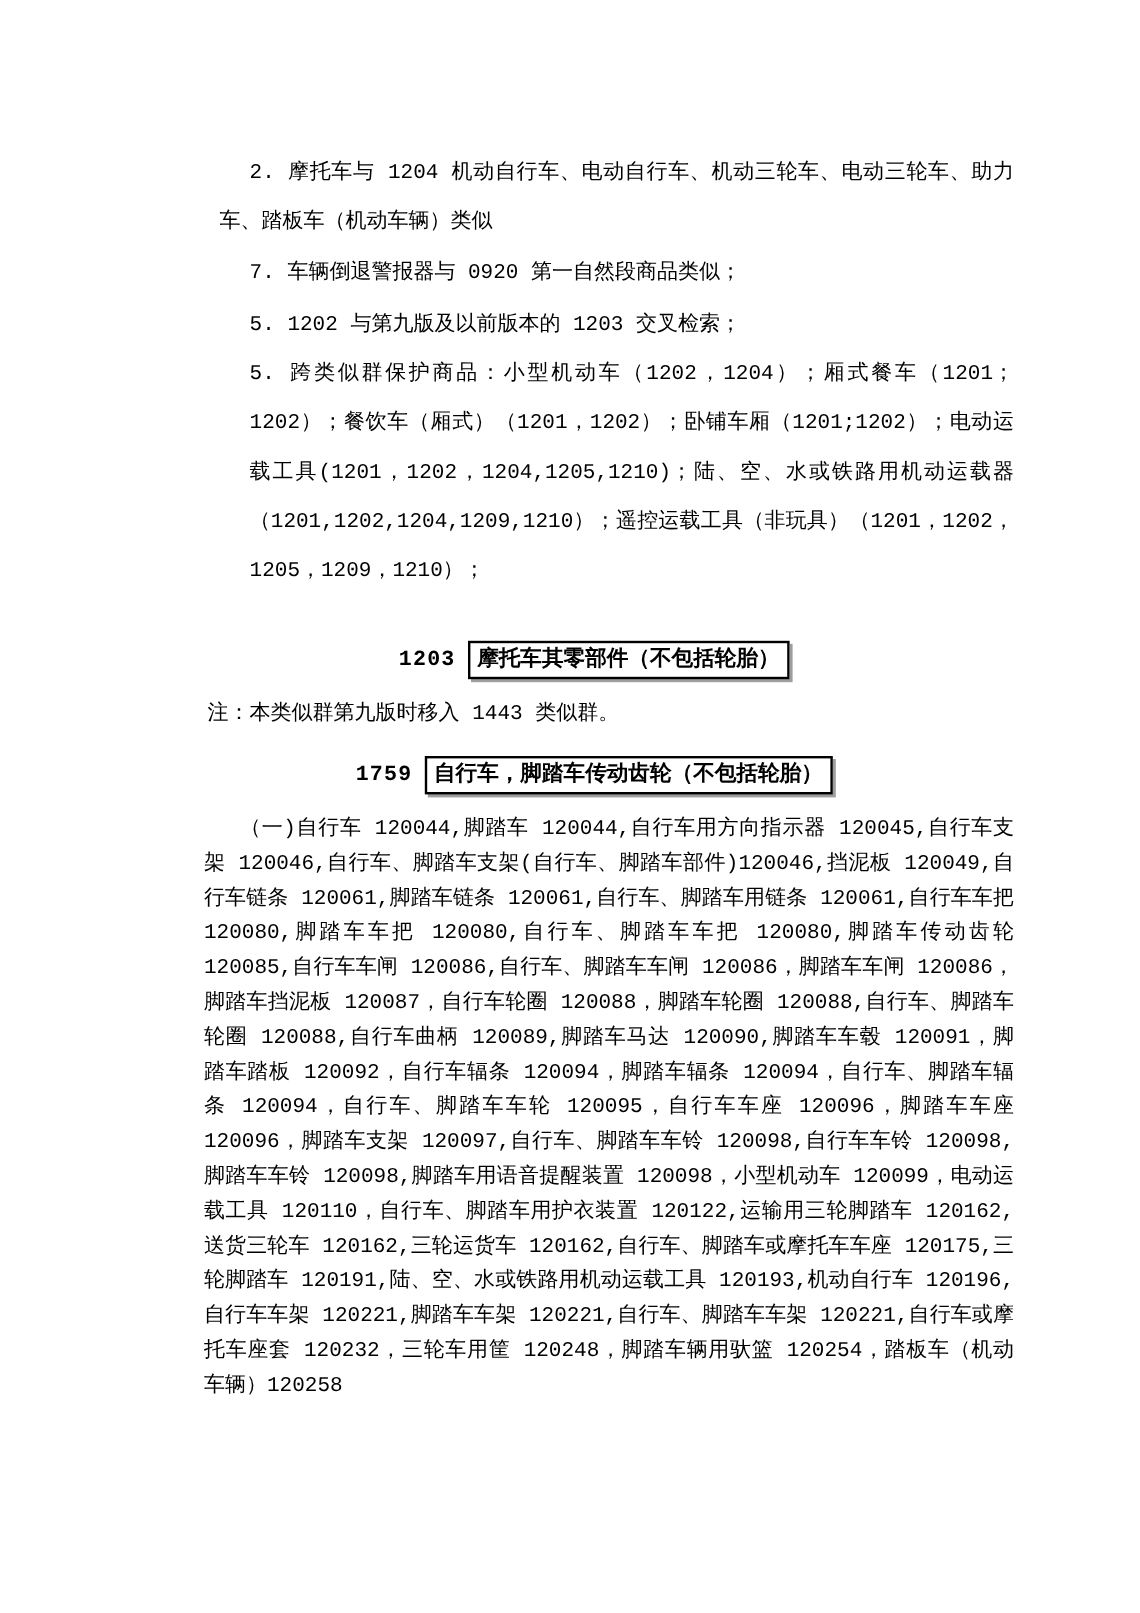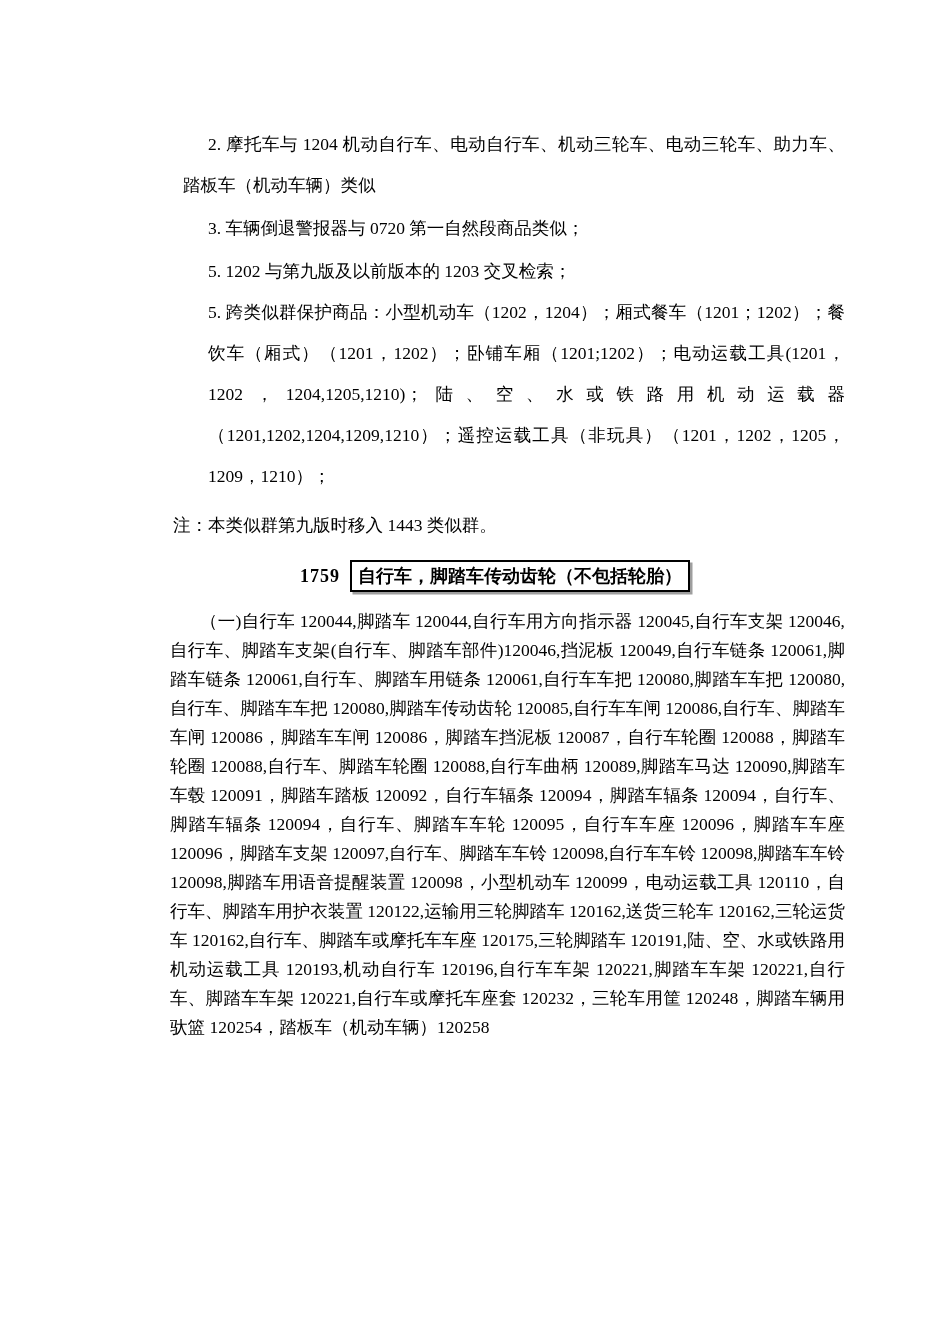--- a/index.html
+++ b/index.html
@@ -7,21 +7,21 @@
     --text:#000000;
     --box-border:#000000;
     --box-shadow:#9e9e9e;
   }
   html,body{margin:0;padding:0;background:var(--page-bg);}
   .page{
     position:relative;
     width:950px;height:1248px;
     background:var(--page-bg);
     color:var(--text);
-    font-family:Liberation Serif, serif;
+    font-family:Liberation Mono, monospace;
     overflow:hidden;
   }
   .content{
     position:absolute;
     left:145px;top:124px;width:700px;
     font-size:17.5px;
   }
   .para{
     margin:0;
     line-height:41px;
@@ -62,26 +62,29 @@
   }
 </style>
 </head>
 <body>
 
 <div class="page">
   <div class="content">
 
     <p class="para para-2">2. 摩托车与 1204 机动自行车、电动自行车、机动三轮车、电动三轮车、助力车、踏板车（机动车辆）类似</p>
 
-    <p class="para para-single">3. 车辆倒退警报器与 0720 第一自然段商品类似；</p>
+    <p class="para para-single">7. 车辆倒退警报器与 0920 第一自然段商品类似；</p>
 
     <p class="para para-single">5. 1202 与第九版及以前版本的 1203 交叉检索；</p>
 
     <p class="para para-5">5. 跨类似群保护商品：小型机动车（1202，1204）；厢式餐车（1201；1202）；餐饮车（厢式）（1201，1202）；卧铺车厢（1201;1202）；电动运载工具(1201，1202，1204,1205,1210)；陆、空、水或铁路用机动运载器（1201,1202,1204,1209,1210）；遥控运载工具（非玩具）（1201，1202，1205，1209，1210）；</p>
 
+    <h2 class="section-heading h1203">
+      <span class="heading-code">1203</span><span class="heading-box">摩托车其零部件（不包括轮胎）</span>
+    </h2>
 
     <p class="para note">注：本类似群第九版时移入 1443 类似群。</p>
 
     <h2 class="section-heading h1204">
       <span class="heading-code">1759</span><span class="heading-box">自行车，脚踏车传动齿轮（不包括轮胎）</span>
     </h2>
 
     <p class="para body-para">（一)自行车 120044,脚踏车 120044,自行车用方向指示器 120045,自行车支架 120046,自行车、脚踏车支架(自行车、脚踏车部件)120046,挡泥板 120049,自行车链条 120061,脚踏车链条 120061,自行车、脚踏车用链条 120061,自行车车把 120080,脚踏车车把 120080,自行车、脚踏车车把 120080,脚踏车传动齿轮 120085,自行车车闸 120086,自行车、脚踏车车闸 120086，脚踏车车闸 120086，脚踏车挡泥板 120087，自行车轮圈 120088，脚踏车轮圈 120088,自行车、脚踏车轮圈 120088,自行车曲柄 120089,脚踏车马达 120090,脚踏车车毂 120091，脚踏车踏板 120092，自行车辐条 120094，脚踏车辐条 120094，自行车、脚踏车辐条 120094，自行车、脚踏车车轮 120095，自行车车座 120096，脚踏车车座 120096，脚踏车支架 120097,自行车、脚踏车车铃 120098,自行车车铃 120098,脚踏车车铃 120098,脚踏车用语音提醒装置 120098，小型机动车 120099，电动运载工具 120110，自行车、脚踏车用护衣装置 120122,运输用三轮脚踏车 120162,送货三轮车 120162,三轮运货车 120162,自行车、脚踏车或摩托车车座 120175,三轮脚踏车 120191,陆、空、水或铁路用机动运载工具 120193,机动自行车 120196,自行车车架 120221,脚踏车车架 120221,自行车、脚踏车车架 120221,自行车或摩托车座套 120232，三轮车用筐 120248，脚踏车辆用驮篮 120254，踏板车（机动车辆）120258</p>
 
   </div>

